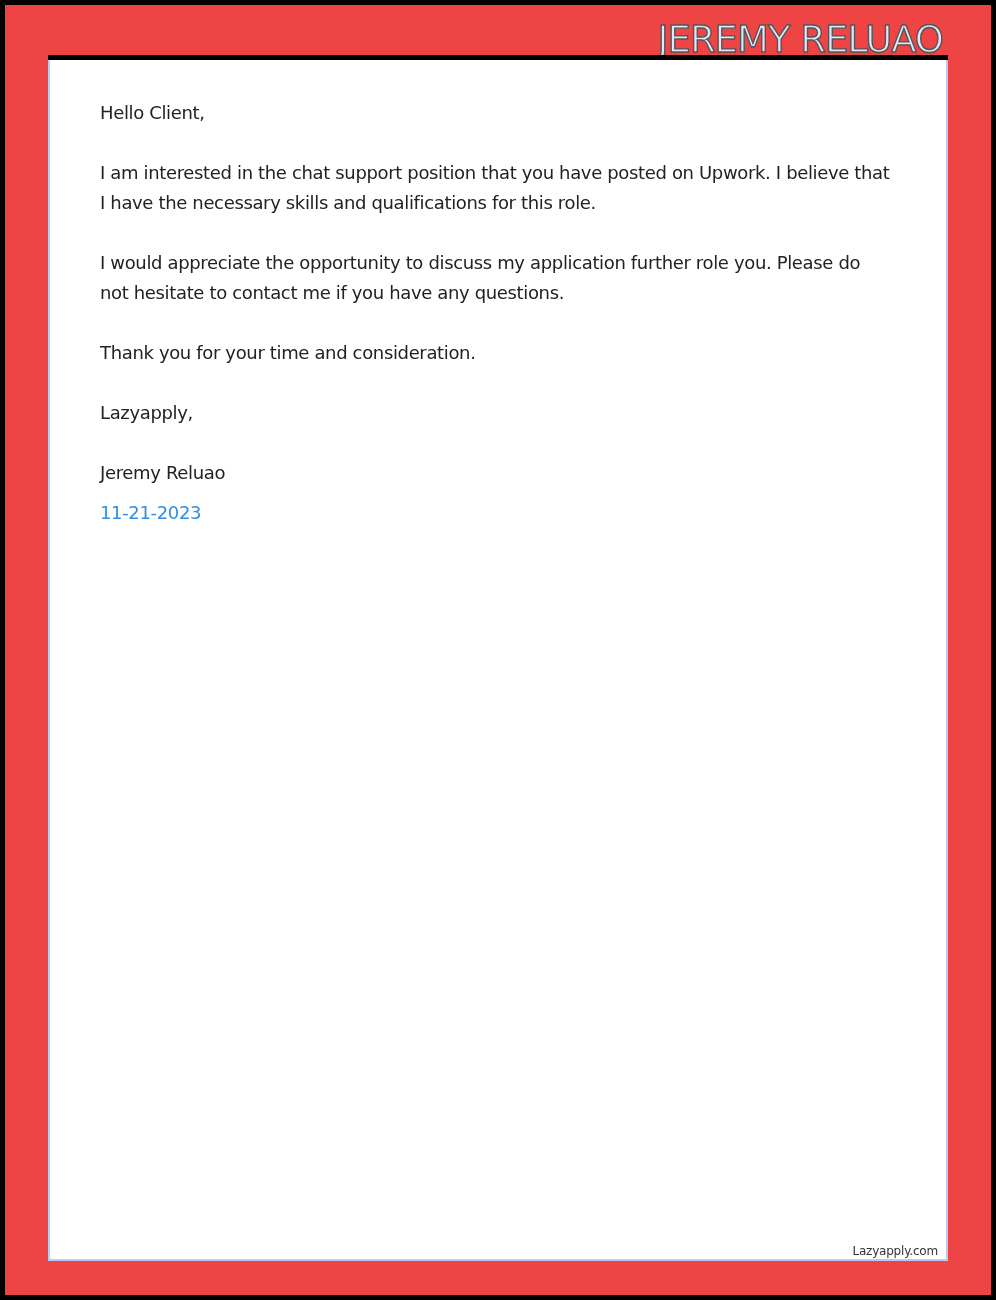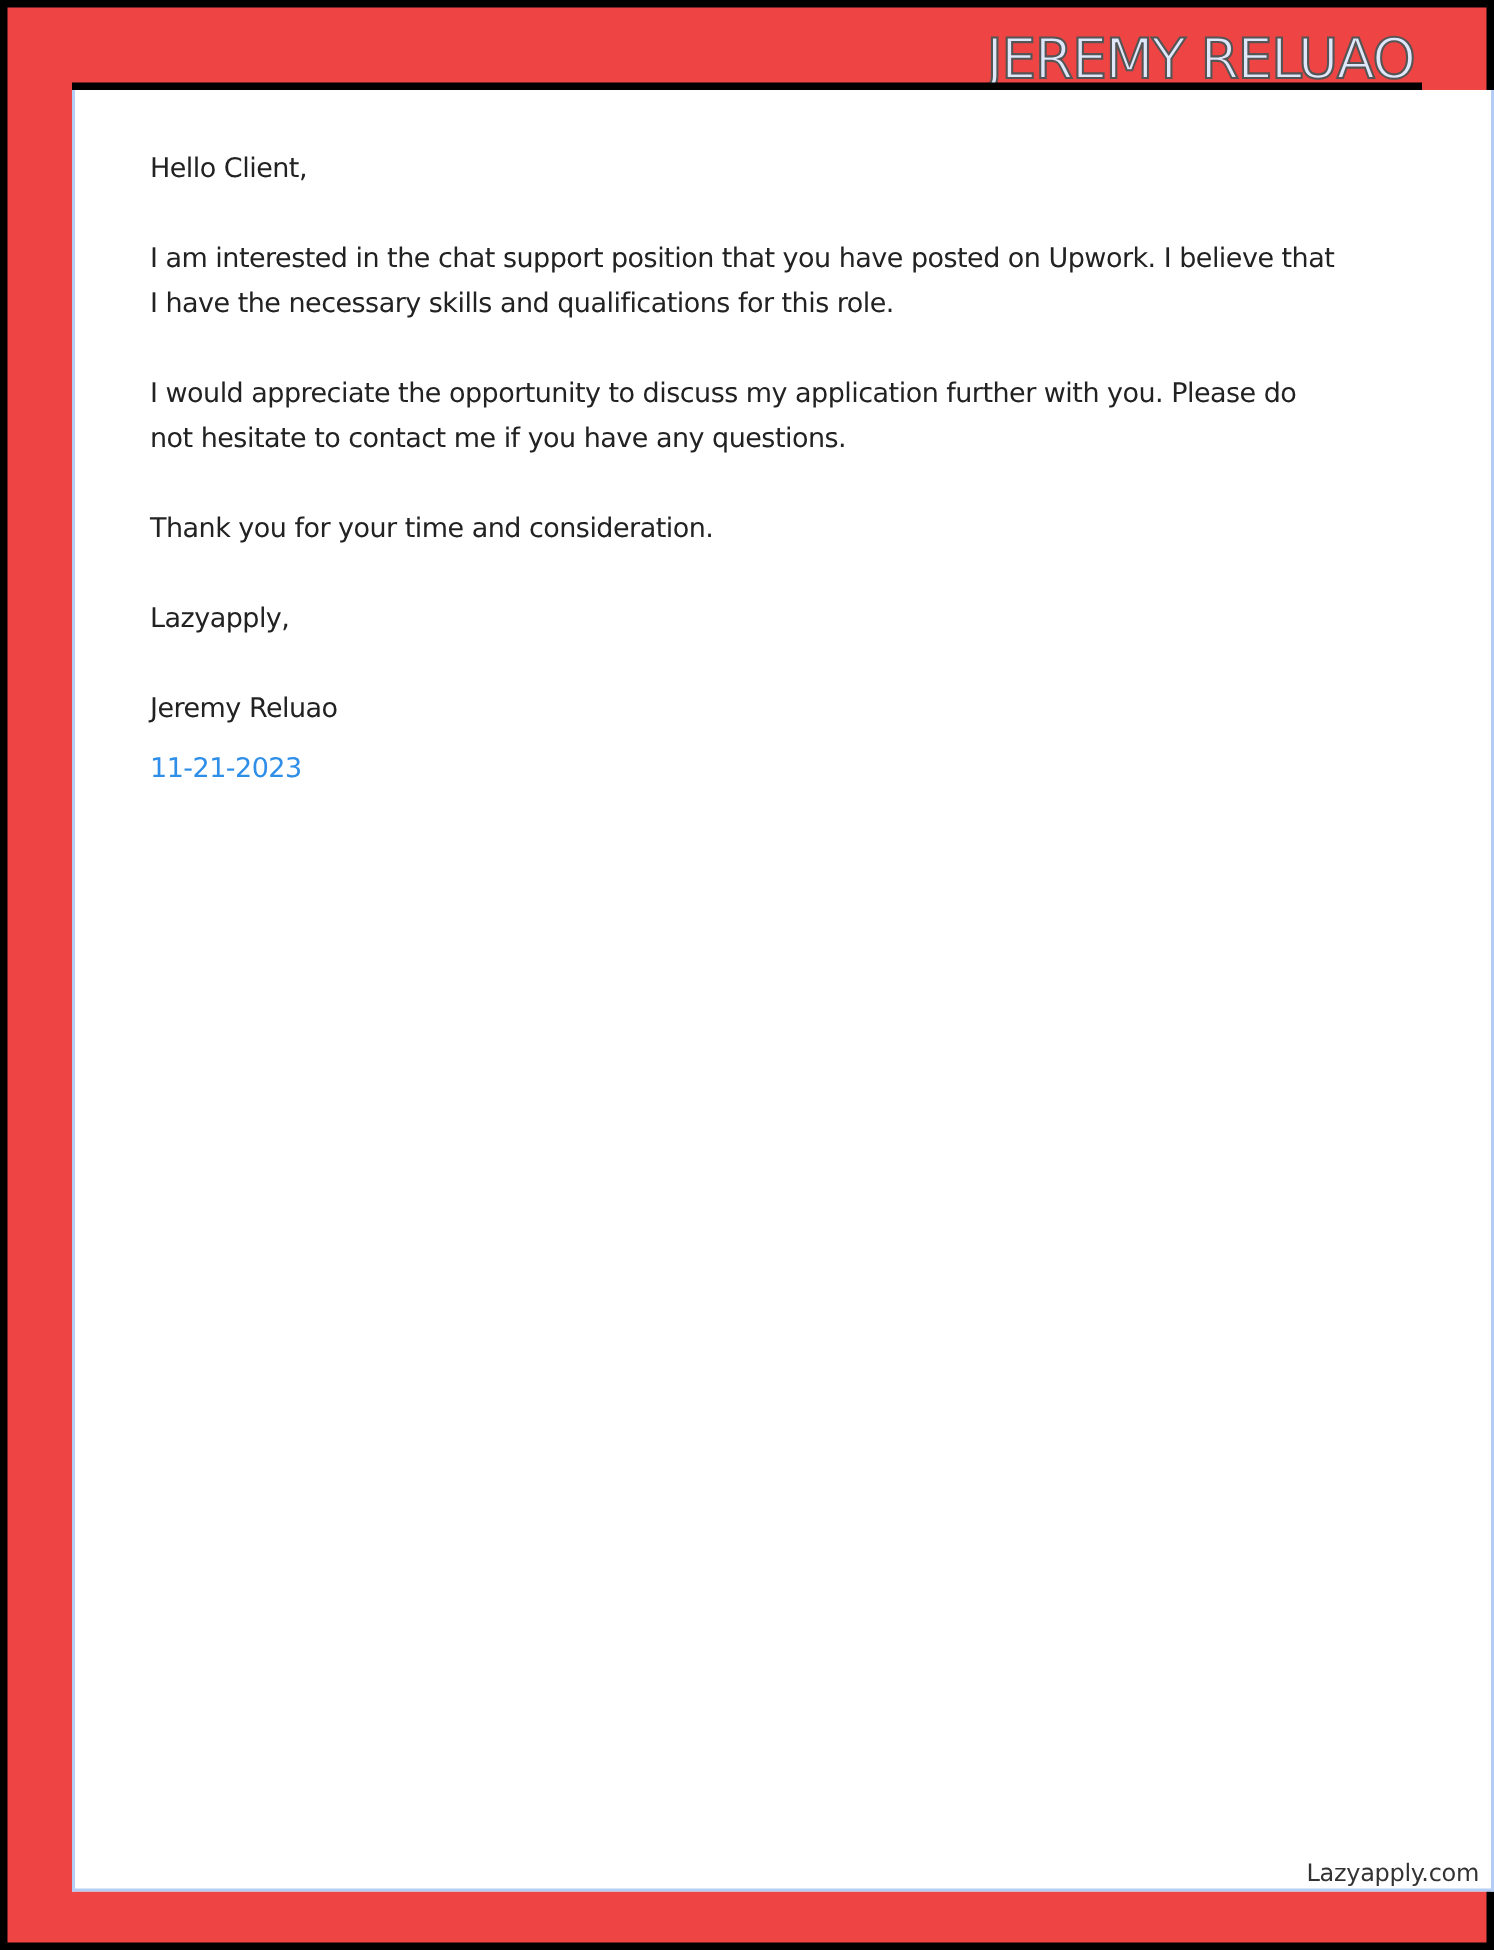--- a/index.html
+++ b/index.html
@@ -34,53 +34,52 @@
       background: #000;
     }
     .page {
       position: absolute;
       left: 43px; top: 55px;
       width: 896px; height: 1199px;
       background: #fff;
       border-left: 2px solid #b3cdf5;
       border-right: 2px solid #b3cdf5;
       border-bottom: 2px solid #b3cdf5;
-      padding-left: 48px;
     }
     .letter {
       position: absolute;
       left: 50px; top: 38px;
       width: 790px;
       font-size: 18px;
       line-height: 30px;
       color: #222;
       letter-spacing: -0.35px;
     }
     .letter p { margin: 0 0 30px 0; }
     .letter p.sig { margin: 0 0 10px 0; }
     .date { color: #2e8ee8; margin: 0; }
     .footer {
       position: absolute;
       right: 8px; bottom: 1px;
-      font-size: 16px;
+      font-size: 12px;
       color: #333;
       letter-spacing: -0.2px;
     }
   </style>
 </head>
 <body>
 
 <div class="frame">
   <div class="name-title">JEREMY RELUAO</div>
   <div class="top-rule"></div>
   <div class="page">
     <div class="letter">
       <p>Hello Client,</p>
       <p>I am interested in the chat support position that you have posted on Upwork. I believe that I have the necessary skills and qualifications for this role.</p>
-      <p>I would appreciate the opportunity to discuss my application further with you. Please do not hesitate to contact me if you have any questions.</p>
+      <p>I would appreciate the opportunity to discuss my application further role you. Please do not hesitate to contact me if you have any questions.</p>
       <p>Thank you for your time and consideration.</p>
       <p>Lazyapply,</p>
       <p class="sig">Jeremy Reluao</p>
       <p class="date">11-21-2023</p>
     </div>
     <div class="footer">Lazyapply.com</div>
   </div>
 </div>
 
 </body></html>

